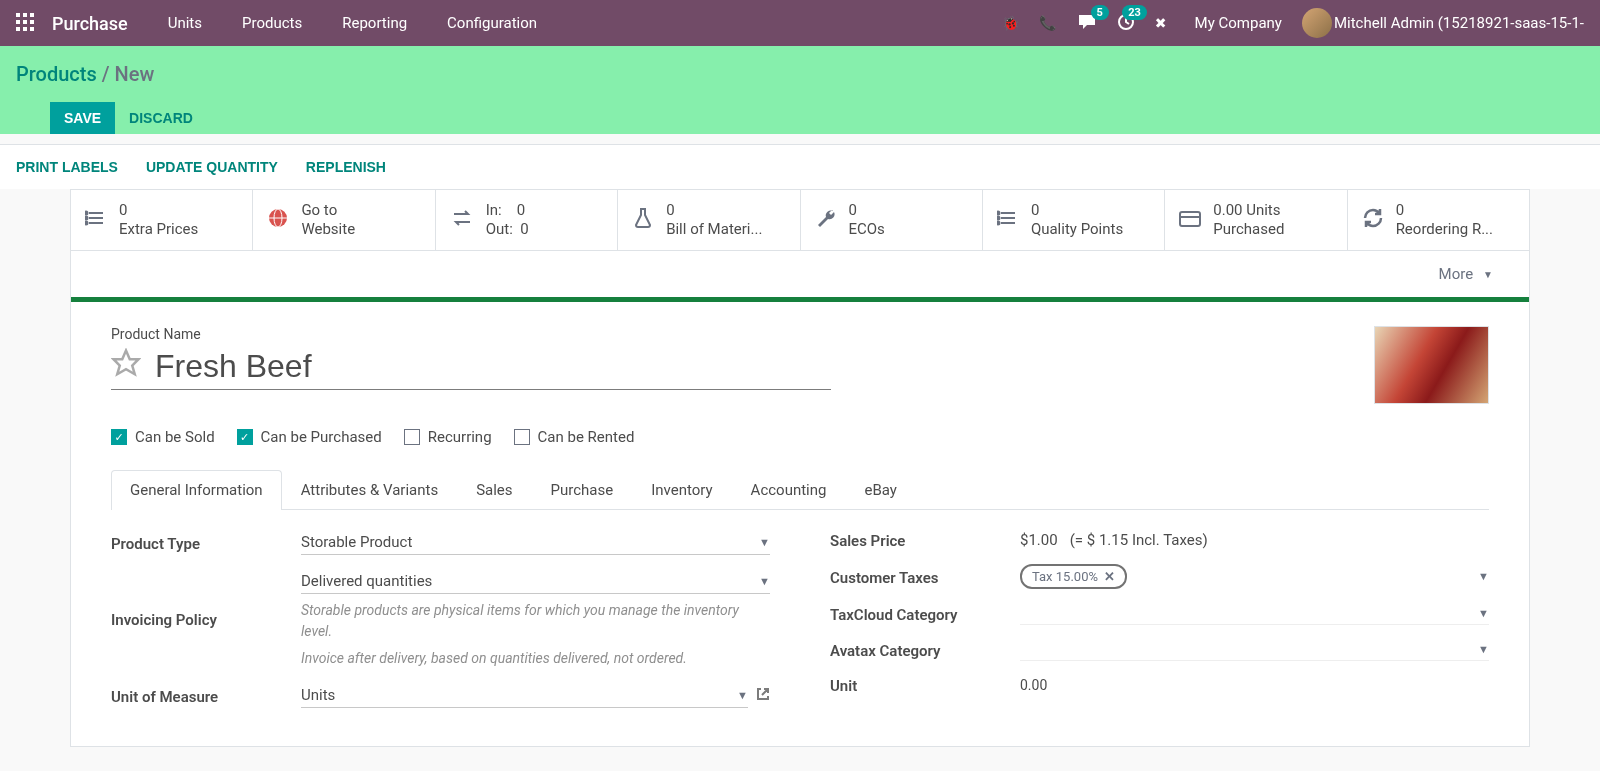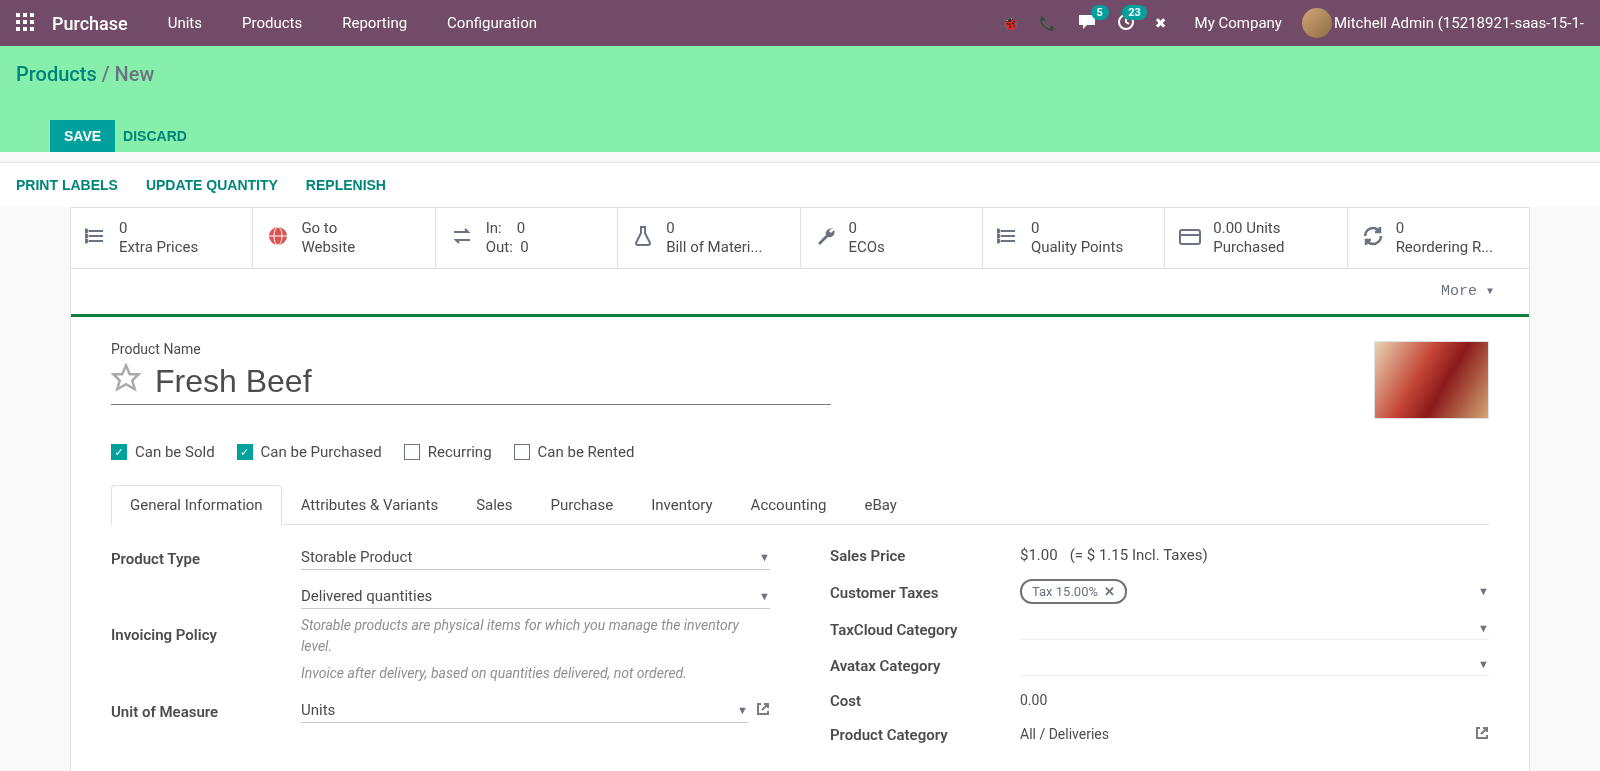--- a/index.html
+++ b/index.html
@@ -13,38 +13,38 @@
 .systray { display: flex; align-items: center; gap: 20px; }
 .systray-icon { position: relative; cursor: pointer; }
 .badge { position: absolute; top: -8px; right: -12px; background: #00A09D; color: #fff; border-radius: 10px; padding: 1px 6px; font-size: 11px; font-weight: bold; }
 .company { font-size: 15px; margin-left: 8px; }
 .user { display: flex; align-items: center; gap: 2px; font-size: 15px; }
 .avatar { width: 30px; height: 30px; border-radius: 50%; background: linear-gradient(135deg, #d4a574, #8b6f47); }
 
 .control-panel { background: #86efac; padding: 10px 16px 0 16px; }
 .breadcrumb { font-size: 20px; font-weight: 500; color: #6b7280; padding: 6px 0; }
 .breadcrumb a { color: #00857b; text-decoration: none; }
-.cp-buttons { display: flex; gap: 8px; align-items: center; margin-top: 28px; margin-bottom: 10px; padding-left: 34px; }
+.cp-buttons { display: flex; gap: 14px; align-items: center; margin-top: 10px; margin-bottom: 10px; padding-left: 34px; }
 .btn-primary { background: #00A09D; color: #fff; border: none; padding: 8px 14px; font-weight: bold; font-size: 14px; cursor: pointer; }
 .btn-link { color: #00857b; font-weight: bold; font-size: 14px; cursor: pointer; background: none; border: none; }
 
 .action-bar { background: #fff; border-top: 1px solid #dee2e6; padding: 14px 16px; display: flex; gap: 28px; }
 .action-link { color: #00857b; font-weight: bold; font-size: 14px; background: none; border: none; cursor: pointer; }
 
 .sheet-bg { padding: 0 70px; }
 .sheet { background: #fff; border: 1px solid #dee2e6; max-width: 1460px; margin: 0 auto; }
 
 .stat-buttons { display: flex; border-bottom: 1px solid #dee2e6; flex-wrap: wrap; }
 .stat-btn { flex: 1; min-width: 150px; height: 60px; border-right: 1px solid #dee2e6; display: flex; align-items: center; gap: 12px; padding: 0 14px; cursor: pointer; }
 .stat-btn:last-child { border-right: none; }
 .stat-icon { color: #6b7280; font-size: 22px; flex-shrink: 0; }
 .stat-text { display: flex; flex-direction: column; line-height: 1.3; overflow: hidden; }
 .stat-value { font-size: 15px; color: #4c4c4c; }
 .stat-label { font-size: 15px; color: #4c4c4c; white-space: nowrap; overflow: hidden; text-overflow: ellipsis; }
-.more-row { display: flex; justify-content: flex-end; border-bottom: 3px solid #15803d; padding: 14px 36px; font-family: Liberation Mono, monospace; }
+.more-row { display: flex; justify-content: flex-end; border-bottom: 5px solid #15803d; padding: 14px 36px; }
 .more-btn { color: #6b7280; font-size: 15px; cursor: pointer; display: flex; align-items: center; gap: 10px; }
 
 .form-body { padding: 24px 40px; }
 .title-row { display: flex; align-items: flex-start; }
 .title-left { flex: 1; }
 .field-label { font-size: 14px; color: #4c4c4c; margin-bottom: 6px; }
 .title-input-row { display: flex; align-items: center; gap: 14px; border-bottom: 1px solid #7c7c7c; padding-bottom: 4px; max-width: 720px; }
 .star-icon { color: #aaa; font-size: 28px; cursor: pointer; }
 .title-input { border: none; font-size: 32px; font-weight: 400; color: #4c4c4c; width: 100%; outline: none; }
 .product-img { width: 115px; height: 78px; border: 1px solid #dee2e6; background: linear-gradient(120deg, #e8d5b5 0%, #c44536 40%, #8b1a1a 60%, #d4a574 100%); flex-shrink: 0; }
@@ -362,31 +362,20 @@
                 <span class="select-caret">▼</span>
               </div>
         </div>
         <div class="form-row">
           <div class="row-label">Avatax Category</div>
           <div class="row-field dd-field">
                 <span class="select-caret">▼</span>
               </div>
         </div>
         <div class="form-row">
-          <div class="row-label">Cost</div>
+          <div class="row-label">Unit</div>
           <div class="row-field"><span>0.00</span></div>
         </div>
-        <div class="form-row">
-          <div class="row-label">Product Category</div>
-          <div class="row-field" style="display:flex;align-items:center">
-            <span style="flex:1">All / Deliveries</span>
-            <span class="ext-icon">
-              <svg width="14" height="14" viewBox="0 0 14 14" fill="none" stroke="#7c7c7c" stroke-width="2">
-                    <path d="M5 2H2v10h10V9M8 2h4v4M12 2L6 8"></path>
-                  </svg>
-            </span>
-          </div>
-        </div>
       </div>
     </div>
   </div>
 </div>
 </div>
 
 </body></html>

